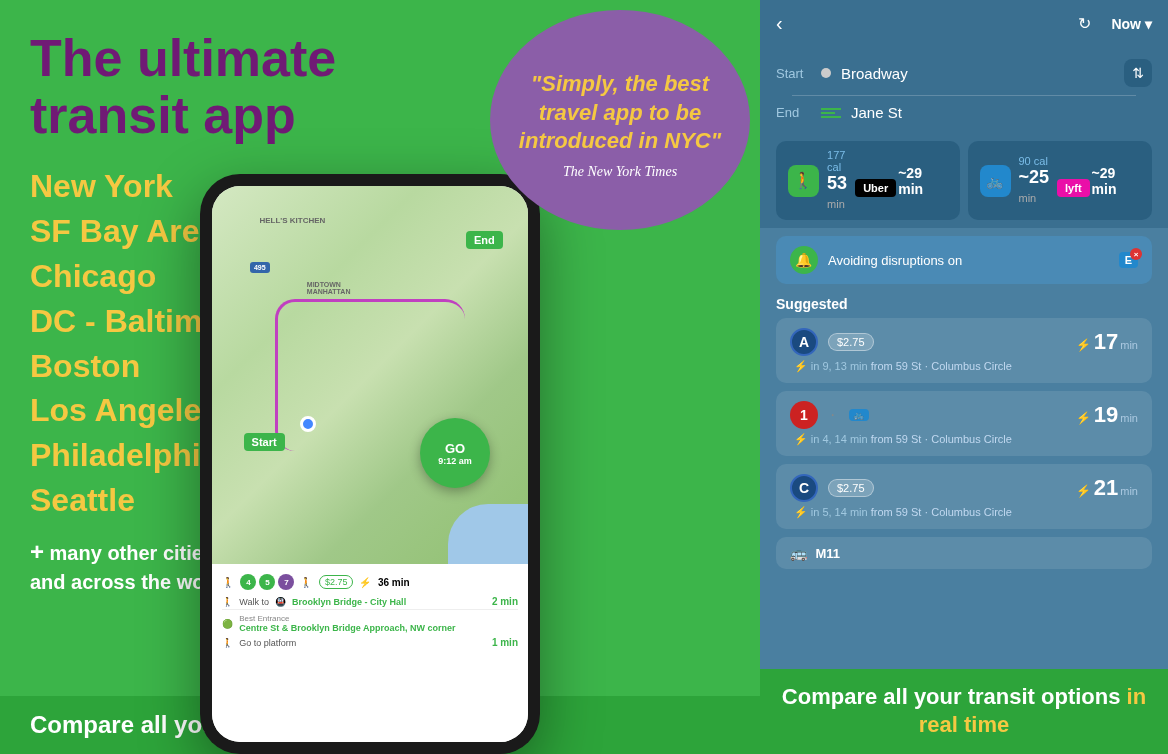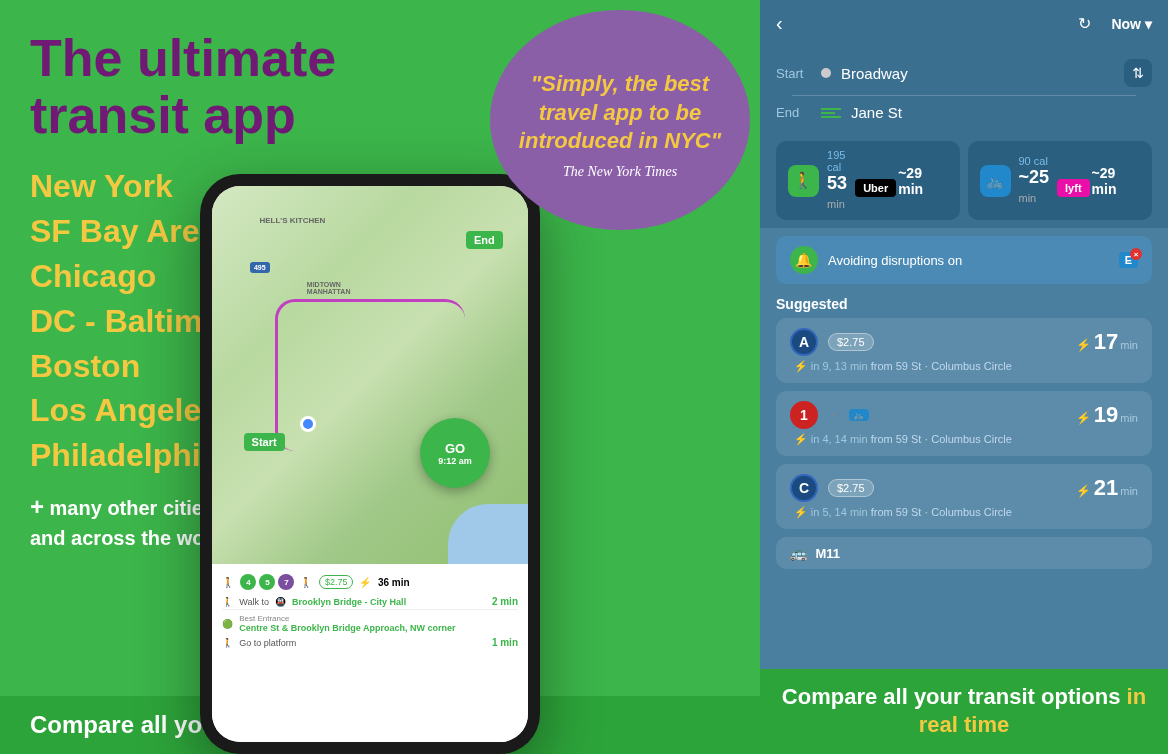--- a/index.html
+++ b/index.html
@@ -770,20 +770,21 @@
     <h1 class="main-title">The ultimate transit app</h1>
 
     <div class="cities-list">
       <div>New York</div>
       <div>SF Bay Area</div>
       <div>Chicago</div>
       <div>DC - Baltimore</div>
       <div>Boston</div>
       <div>Los Angeles</div>
       <div>Philadelphia</div>
+      <div>Seattle</div>
     </div>
 
     <div class="more-cities">
       <span class="plus">+</span> many other cities in the US and across the world
     </div>
   </div>
 
   <div class="phone-area">
     <div class="phone-frame">
       <div class="phone-screen">
@@ -880,21 +881,21 @@
       </div>
       <span class="location-name">Jane St</span>
     </div>
   </div>
 
   <div class="route-options">
 
     <div class="route-card">
       <div class="route-icon">🚶</div>
       <div class="route-stats">
-        <div class="route-cal">195 cal</div>
+        <div class="route-cal">177 cal</div>
         <div>
           <span class="route-time">53</span>
           <span class="route-time-unit"> min</span>
         </div>
       </div>
       <div class="route-partner">
         <div class="uber-badge">Uber</div>
         <span class="approx-time">~29 min</span>
       </div>
     </div>

